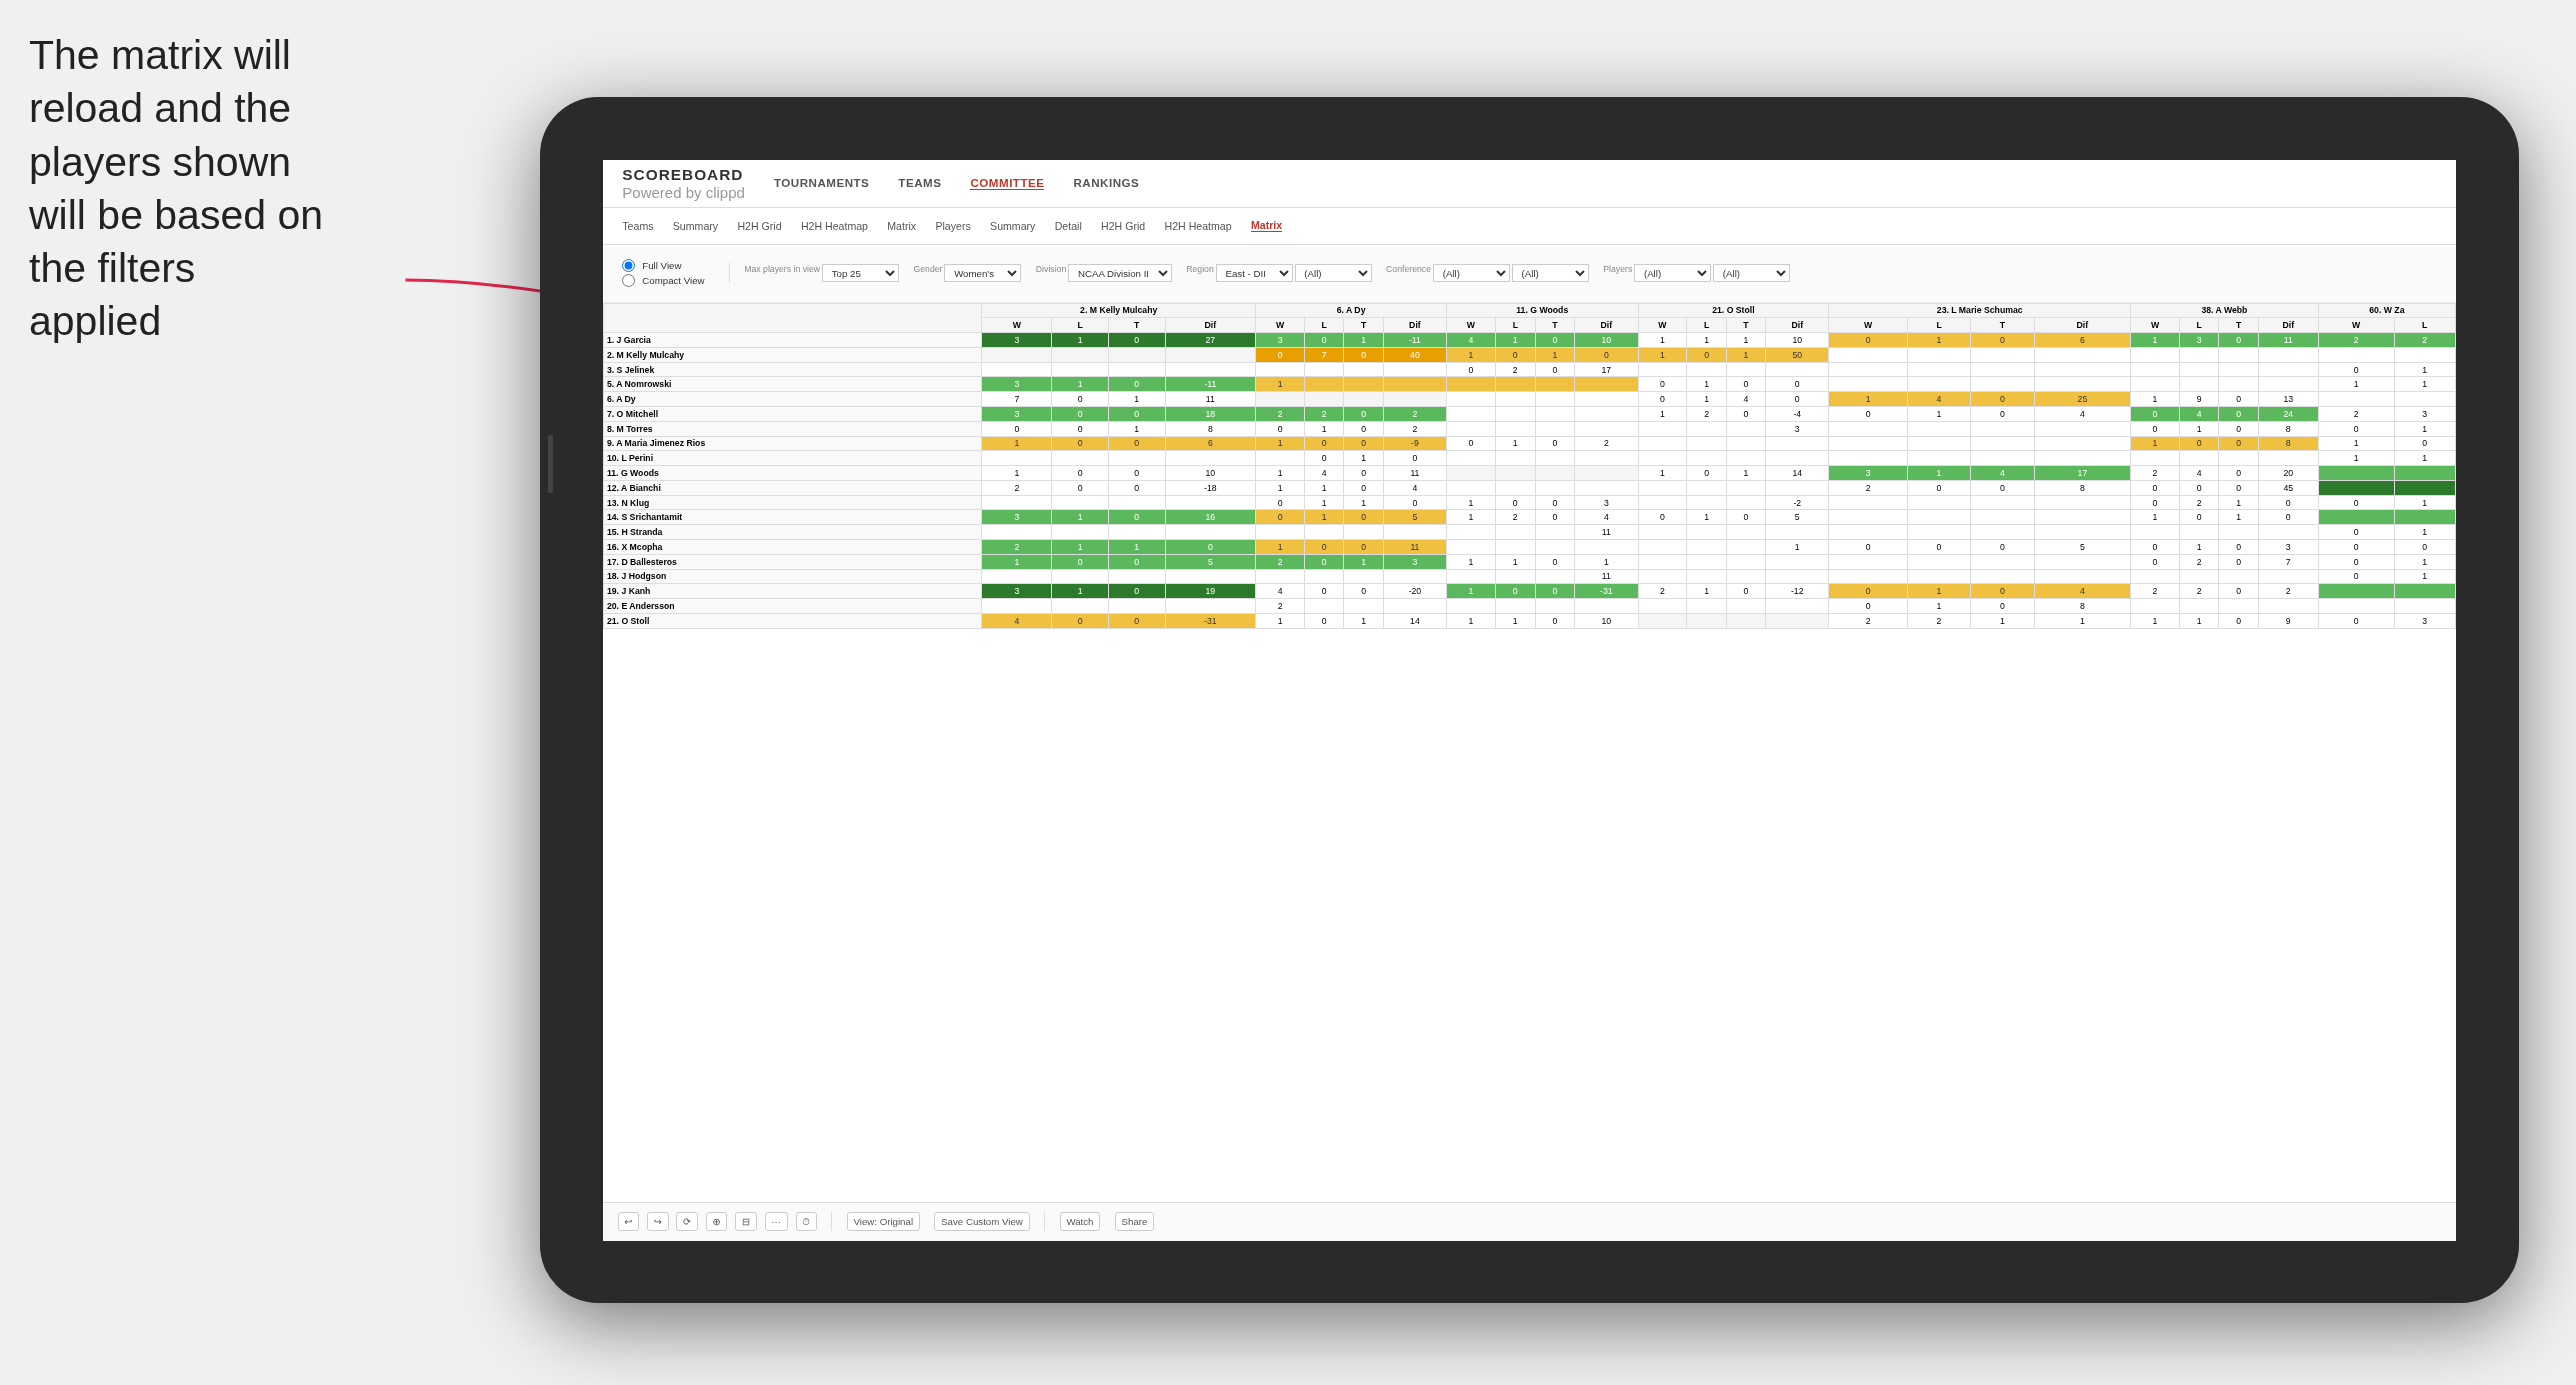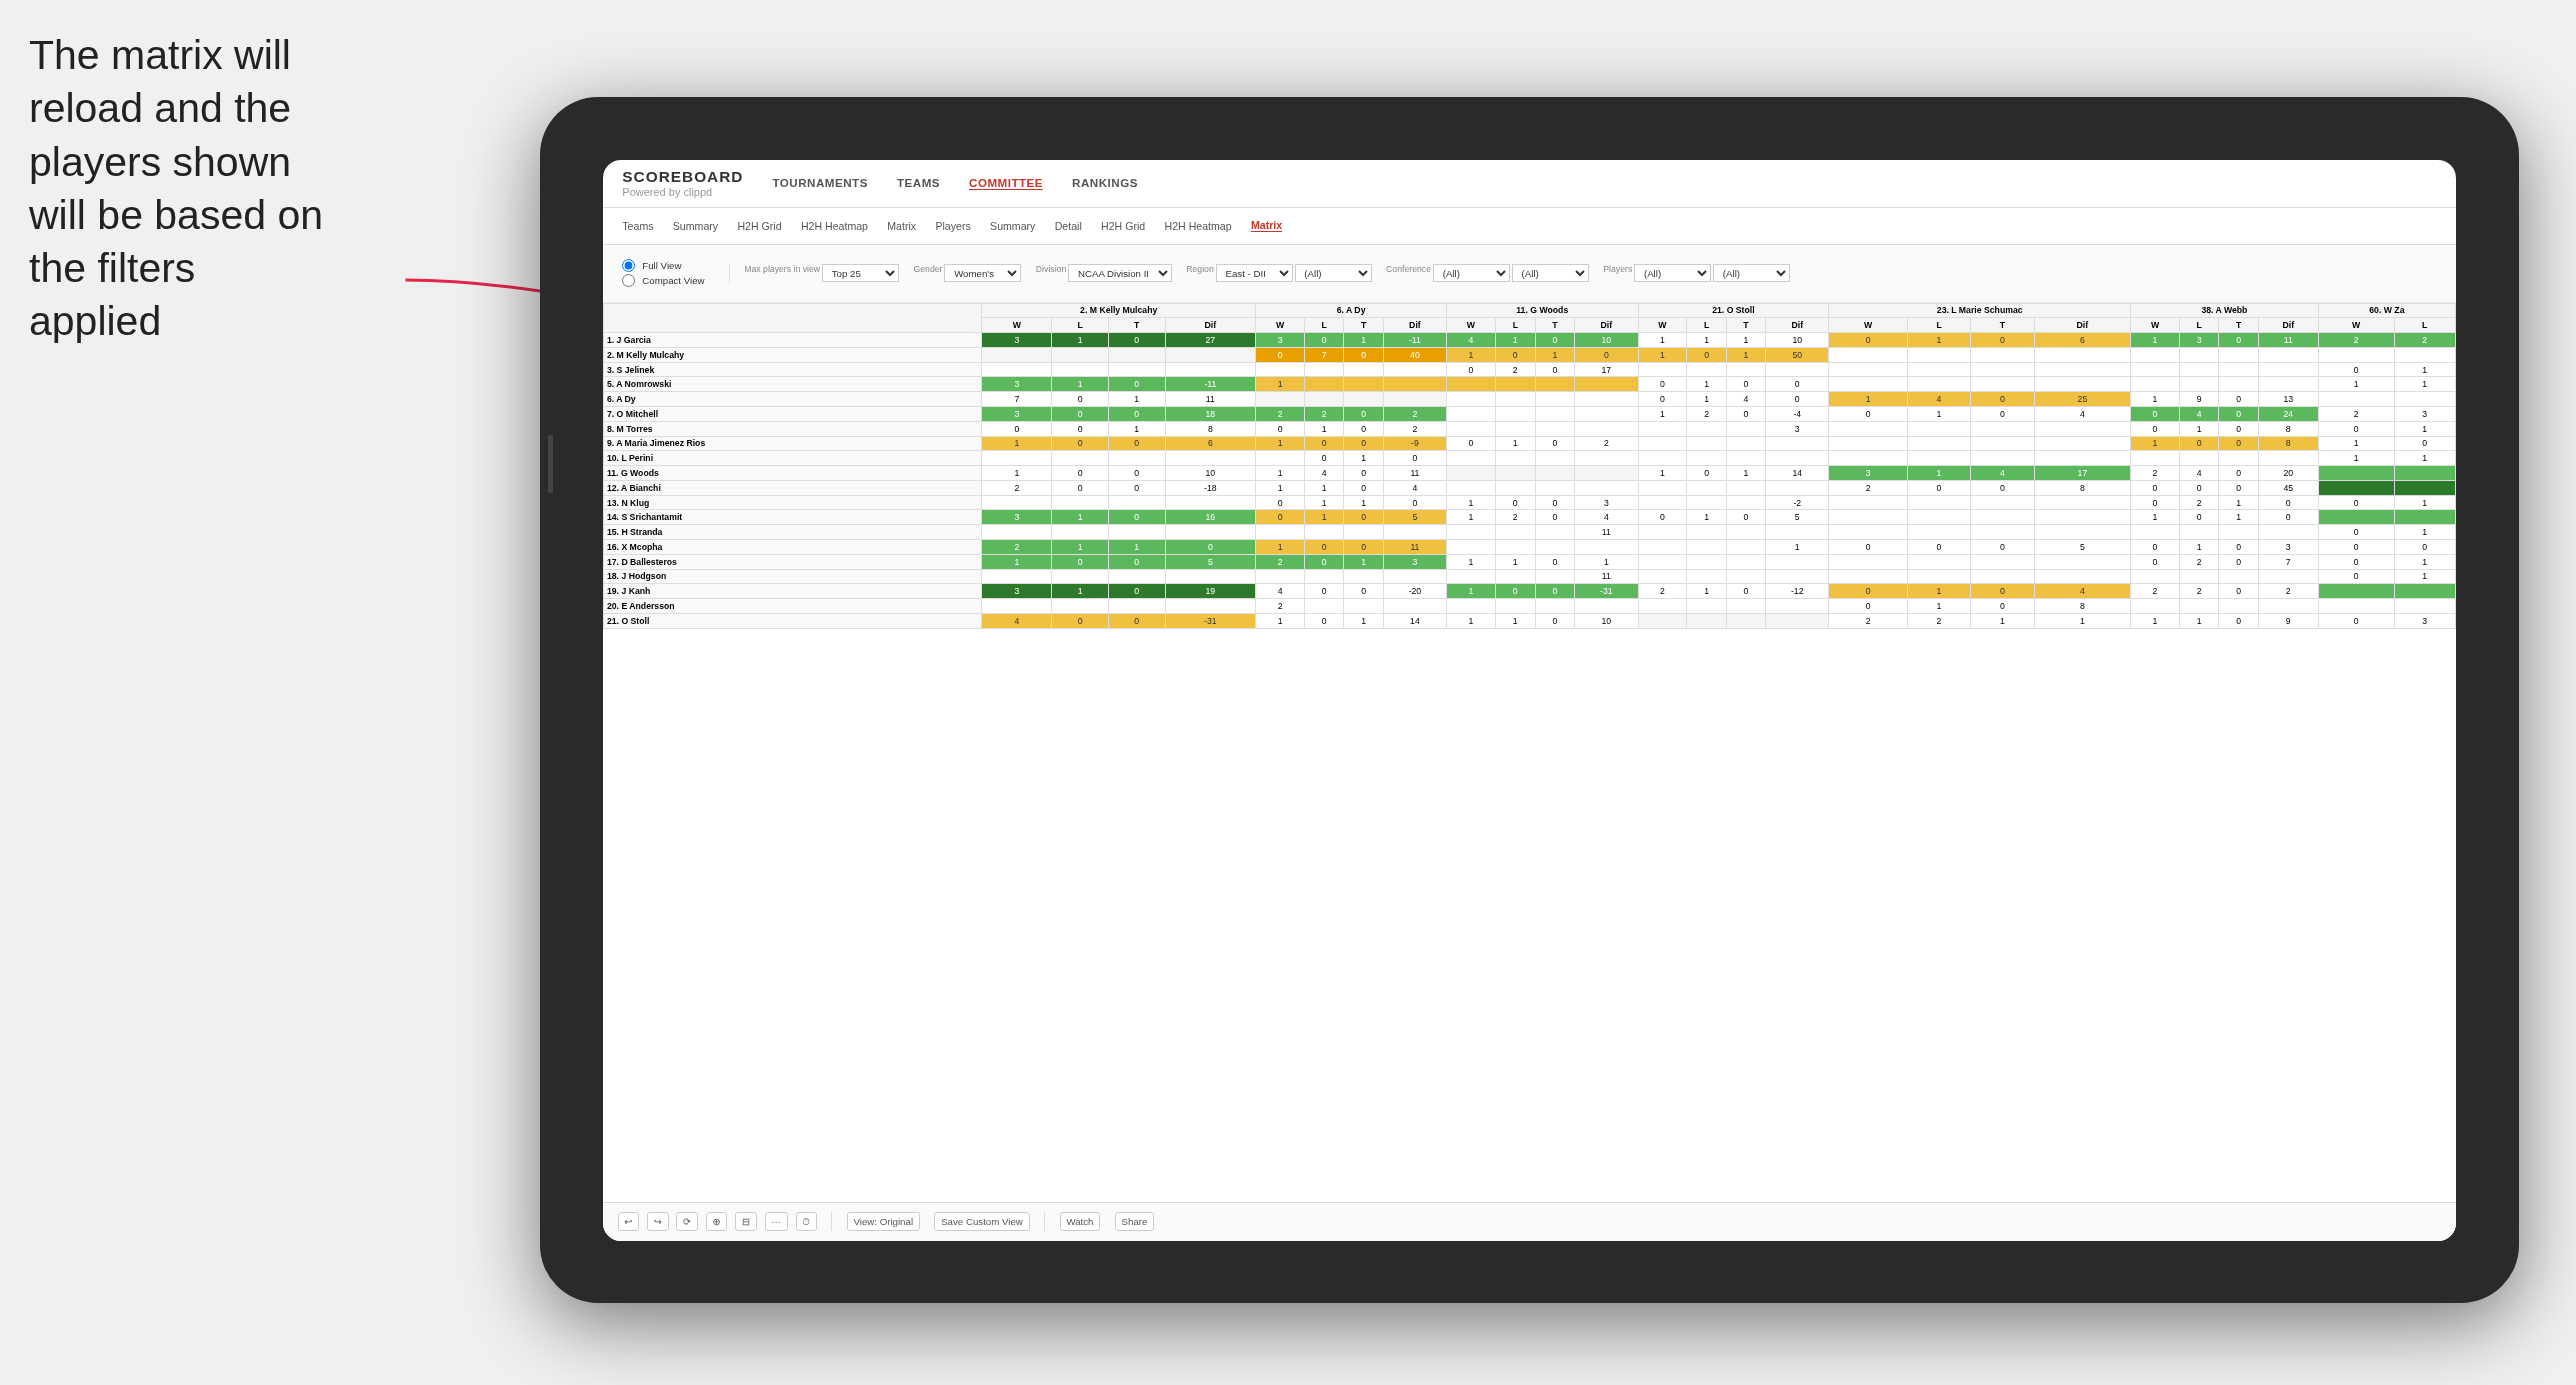--- a/index.html
+++ b/index.html
@@ -36,21 +36,21 @@
       box-shadow: 0 19.3px 77px rgba(0,0,0,0.5);
       display: flex;
       align-items: center;
       justify-content: center;
     }
 
     .tablet-screen {
       width: 1853px;
       height: 1081px;
       background: #fff;
-      border-radius: 18px;
+      border-radius: 0;
       overflow: hidden;
       position: relative;
     }
 
     
     .nav-bar {
       display: flex;
       align-items: center;
       padding: 7.7px 19.3px;
       border-bottom: 1px solid #ddd;
@@ -62,21 +62,21 @@
     }
 
     .logo-title {
       font-size: 15.4px;
       font-weight: 900;
       color: #333;
       letter-spacing: 1px;
     }
 
     .logo-sub {
-      font-size: 11px;
+      font-size: 15px;
       color: #999;
     }
 
     .nav-items {
       display: flex;
       gap: 29px;
     }
 
     .nav-item {
       font-size: 11.6px;

